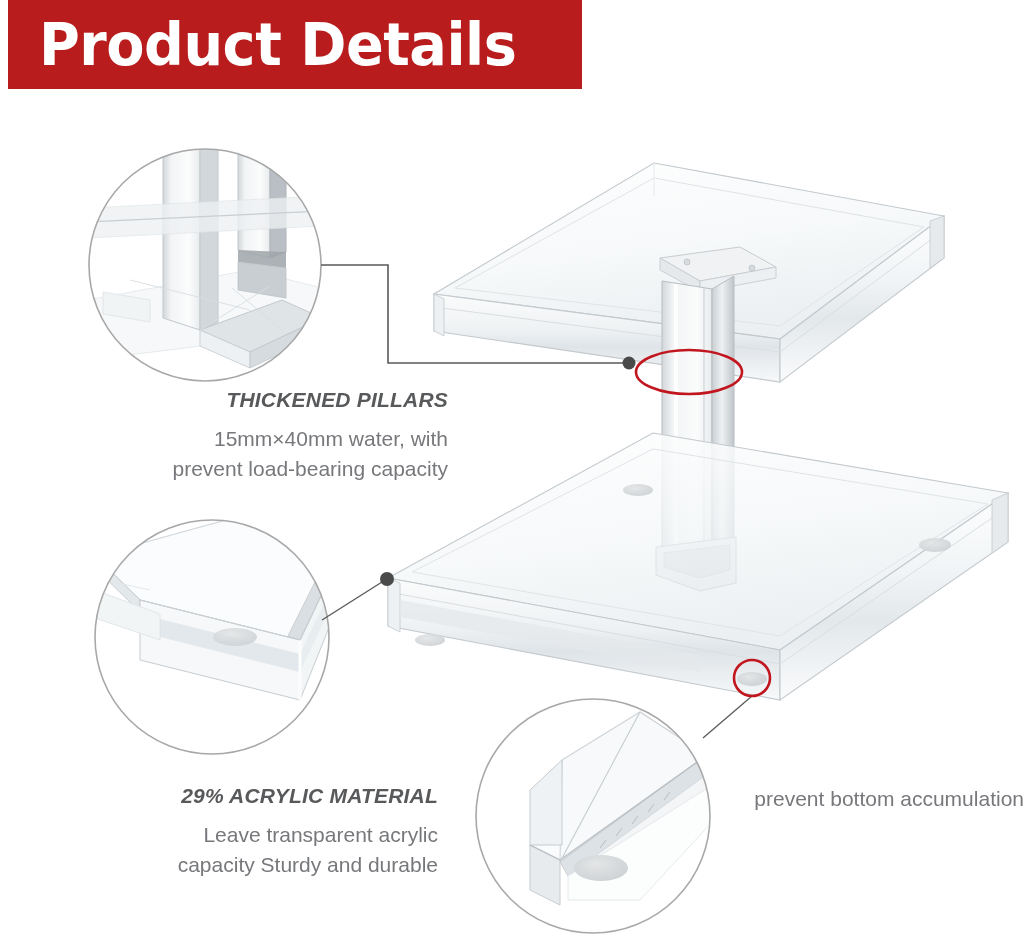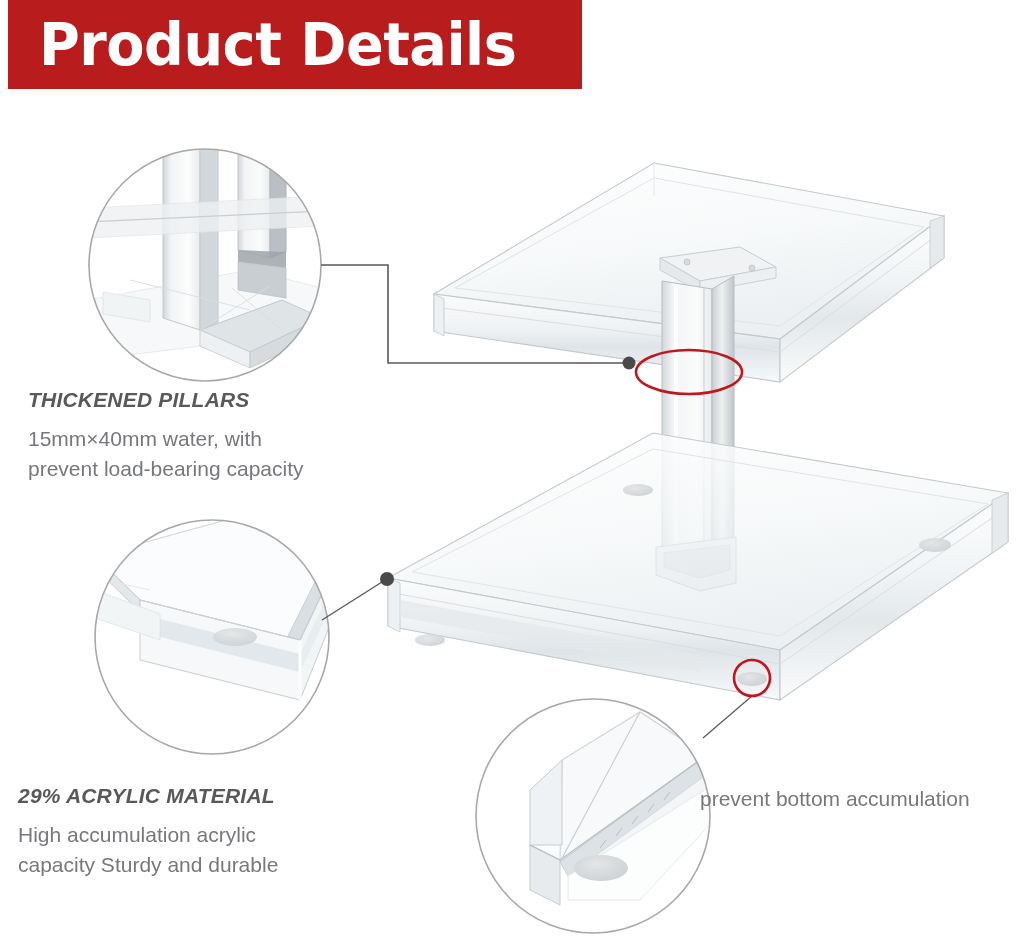--- a/index.html
+++ b/index.html
@@ -40,21 +40,21 @@
     margin-left: 31px;
     line-height: 1;
     white-space: nowrap;
     transform: scaleX(0.96);
     transform-origin: left center;
   }
 
   
   .caption {
     position: absolute;
-    text-align: left;
+    text-align: right;
   }
   .caption-title {
     font-family: "Liberation Sans", sans-serif;
     font-style: italic;
     font-weight: bold;
     font-size: 21px;
     color: #58595b;
     letter-spacing: 0.2px;
     white-space: nowrap;
     margin: 0 0 12px 0;
@@ -318,21 +318,21 @@
     <div class="caption-title">THICKENED PILLARS</div>
     <div class="caption-body">
       <span>15mm×40mm water, with</span>
       <span>prevent load-bearing capacity</span>
     </div>
   </div>
 
   <div class="caption" id="caption-acrylic">
     <div class="caption-title">29% ACRYLIC MATERIAL</div>
     <div class="caption-body">
-      <span>High accumulation acrylic</span>
+      <span>Leave transparent acrylic</span>
       <span>capacity Sturdy and durable</span>
     </div>
   </div>
 
   <div class="caption" id="caption-antiskid">
     <div class="caption-body">
       <span>prevent bottom accumulation</span>
     </div>
   </div>
 

